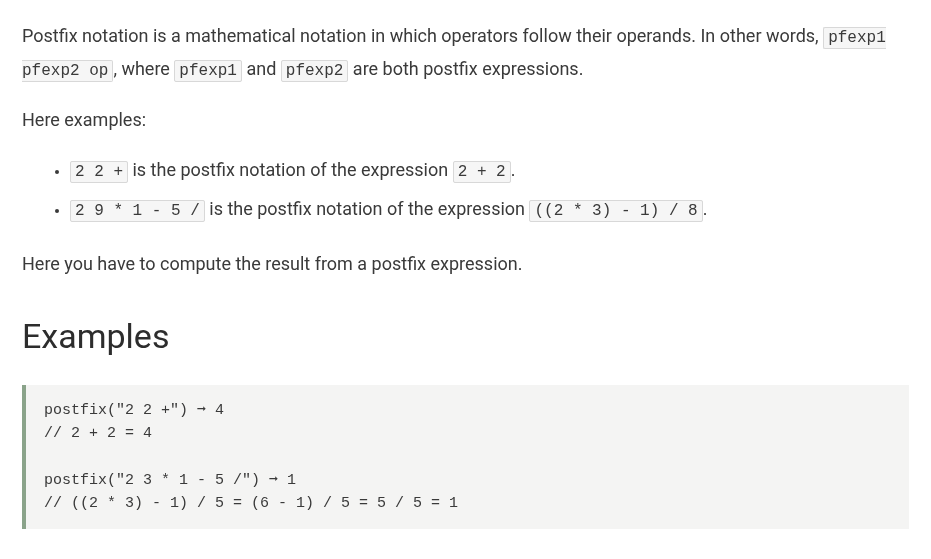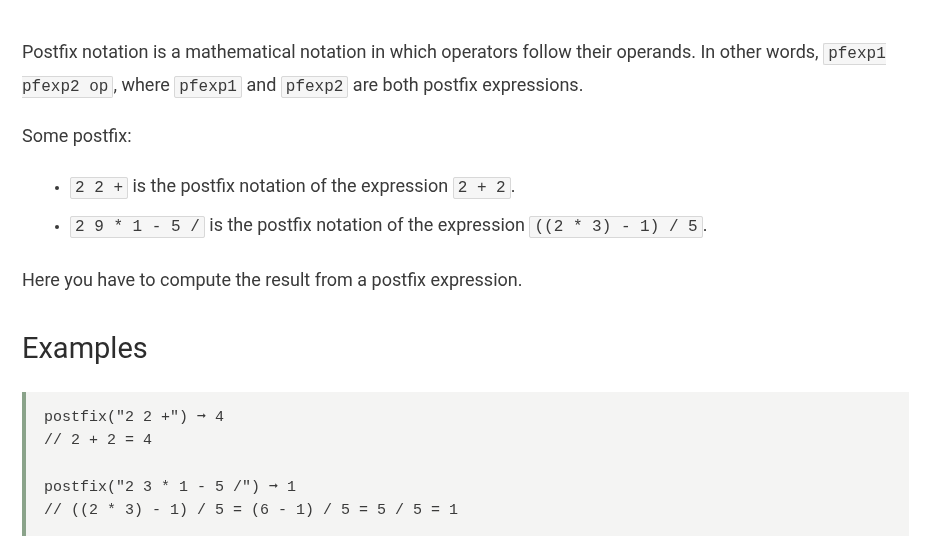--- a/index.html
+++ b/index.html
@@ -7,21 +7,21 @@
     padding: 20px 22px;
     font-family: -apple-system, BlinkMacSystemFont, "Segoe UI", Roboto, "Helvetica Neue", Arial, sans-serif;
     font-size: 18px;
     line-height: 1.8;
     color: #3a3a3a;
     background: #ffffff;
     width: 931px;
     box-sizing: border-box;
   }
   p {
-    margin: 16px 0 18px 0;
+    margin: 0 0 18px 0;
   }
   code.inline {
     font-family: "SFMono-Regular", Consolas, "Liberation Mono", Menlo, Courier, monospace;
     font-size: 16px;
     background: #f6f6f6;
     border: 1px solid #d8d8d8;
     padding: 1px 4px;
     color: #3a3a3a;
     border-radius: 2px;
   }
@@ -29,21 +29,21 @@
     margin: 0 0 22px 0;
     padding-left: 48px;
   }
   ul.bullets li {
     margin-bottom: 6px;
   }
   ul.bullets li::marker {
     font-size: 14px;
   }
   h2.examples-heading {
-    font-size: 29px;
+    font-size: 34px;
     font-weight: 400;
     color: #2d2d2d;
     margin: 26px 0 18px 0;
   }
   pre.codeblock {
     background: #f4f4f3;
     border-left: 4px solid #8aa38a;
     padding: 14px 18px;
     margin: 0;
     font-family: "SFMono-Regular", Consolas, "Liberation Mono", Menlo, Courier, monospace;
@@ -53,28 +53,28 @@
     color: #3a3a3a;
   }
 </style>
 </head>
 <body>
 
 <p>
   <span>Postfix notation is a mathematical notation in which operators follow their operands. In other words, </span><code class="inline">pfexp1 pfexp2 op</code><span>, where </span><code class="inline">pfexp1</code><span> and </span><code class="inline">pfexp2</code><span> are both postfix expressions.</span>
 </p>
 
-<p>Some postfix:</p>
+<p>Here examples:</p>
 
 <ul class="bullets">
   <li>
     <code class="inline">2 2 +</code><span> is the postfix notation of the expression </span><code class="inline">2 + 2</code><span>.</span>
   </li>
   <li>
-    <code class="inline">2 9 * 1 - 5 /</code><span> is the postfix notation of the expression </span><code class="inline">((2 * 3) - 1) / 5</code><span>.</span>
+    <code class="inline">2 9 * 1 - 5 /</code><span> is the postfix notation of the expression </span><code class="inline">((2 * 3) - 1) / 8</code><span>.</span>
   </li>
 </ul>
 
 <p>Here you have to compute the result from a postfix expression.</p>
 
 <h2 class="examples-heading">Examples</h2>
 
 <pre class="codeblock">postfix("2 2 +") ➞ 4
 // 2 + 2 = 4
 

